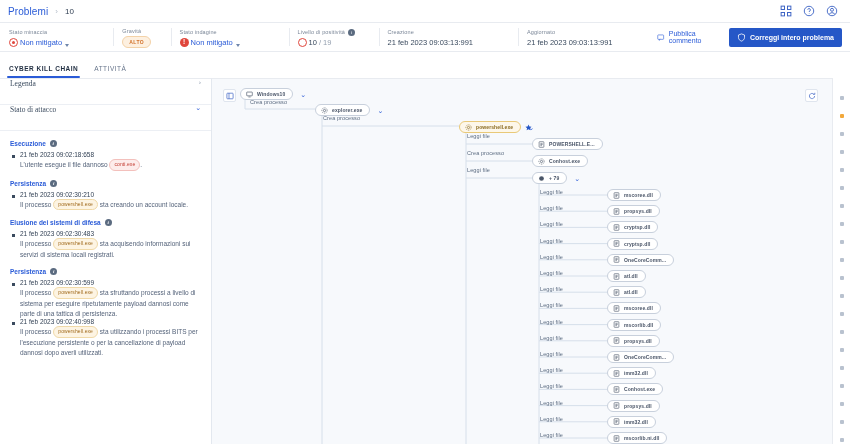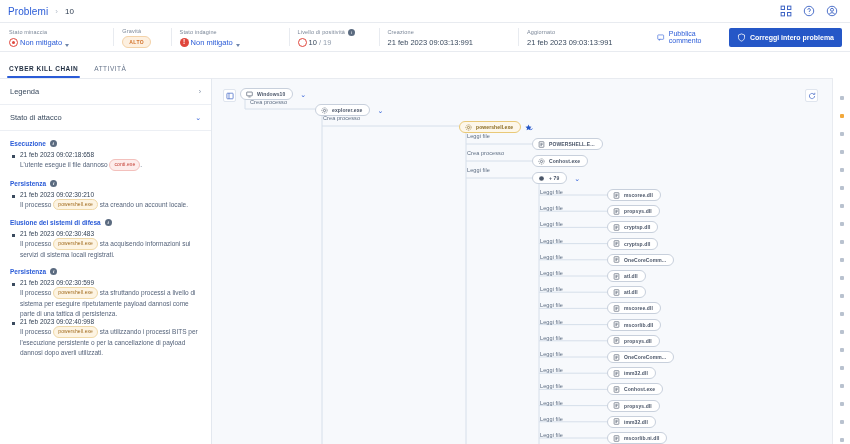--- a/index.html
+++ b/index.html
@@ -86,22 +86,22 @@
     content: ""; position: absolute; left: -2px; right: -2px; bottom: 0; height: 2px; background: #2a5bd7; border-radius: 1px;
   }
 
   
   .leftpanel {
     position: absolute; left: 0; top: 78px; width: 212px; height: 366px;
     background: #fff; border-top: 1px solid #e8ebf0; border-right: 1px solid #e3e8ef;
     overflow: hidden;
   }
   .accordion {
-    height: 26px; display: flex; align-items: center; padding: 0 10px;
-    border-bottom: 1px solid #eceff4; cursor: pointer;
+    height: 26px; display: flex; align-items: flex-start; padding: 0 10px;
+    border-bottom: 1px solid #eceff4; cursor: pointer; font-family: Liberation Serif, serif;
   }
   .accordion .atitle { font-size: 7.5px; color: #3a4a5e; }
   .accordion .achev { margin-left: auto; color: #7e8da3; font-size: 7px; line-height: 1; }
   .accordion .achev.blue { color: #2a5bd7; }
 
   .phases { padding: 9px 10px 0 10px; }
   .phase { margin-bottom: 9px; }
   .phase-title {
     font-size: 6.5px; font-weight: bold; color: #2a5bd7; display: flex; align-items: center; gap: 4px;
     margin-bottom: 4px;

